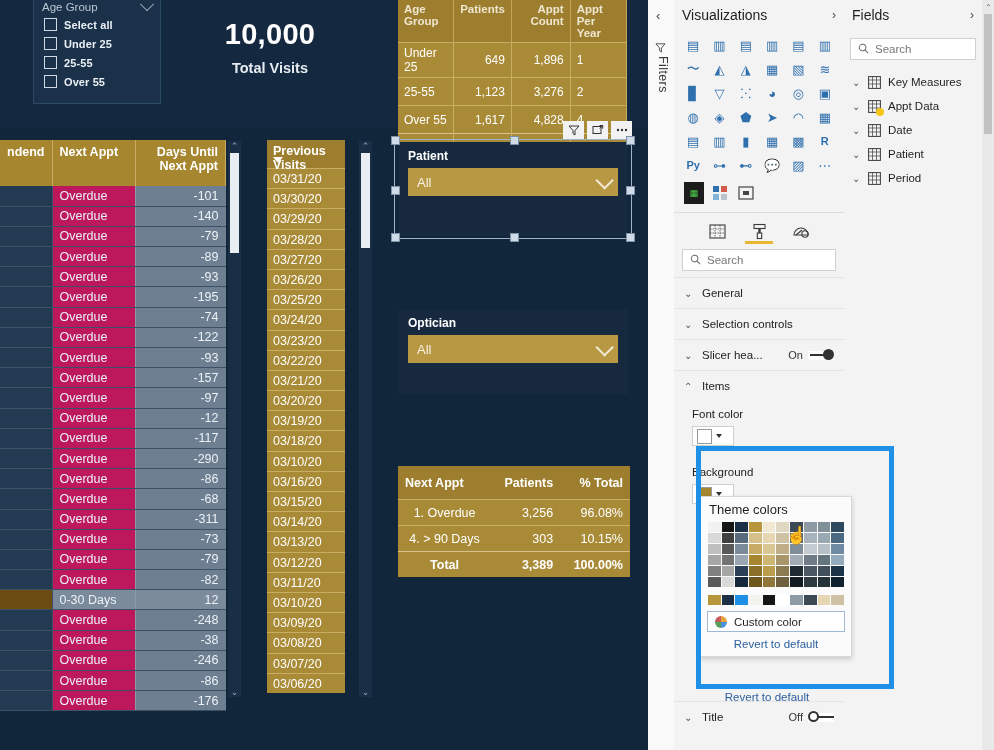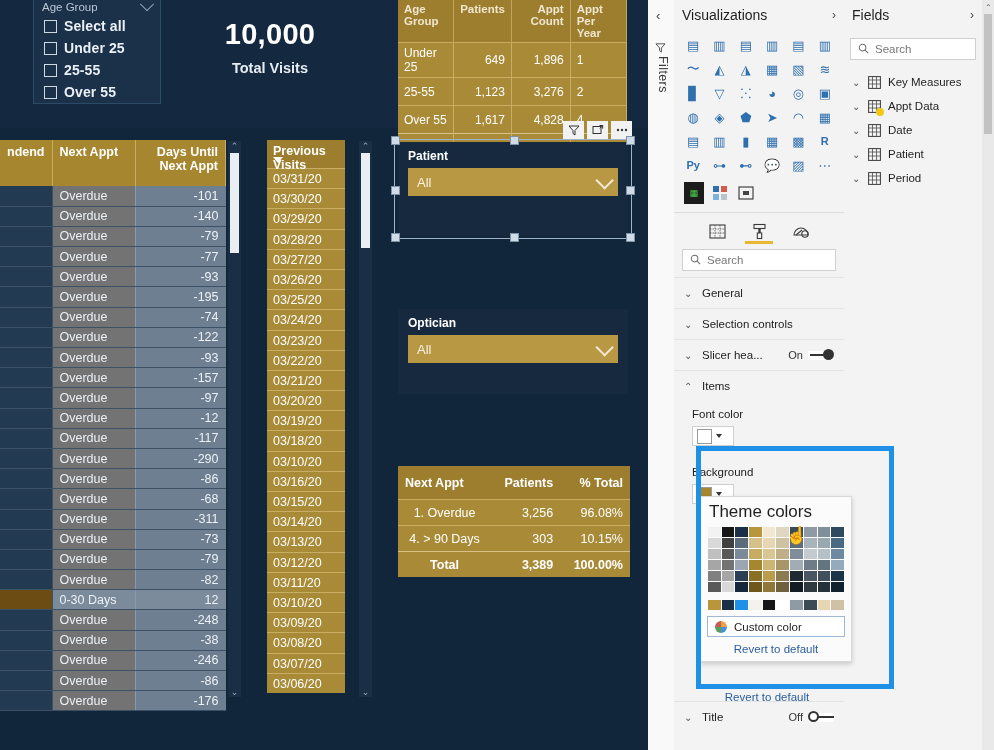--- a/index.html
+++ b/index.html
@@ -31,21 +31,21 @@
     background:#1b3049;border:1px solid #2a4a66;
     padding:6px 8px 0 8px;box-sizing:border-box;
   }
   .age-slicer .hdr{
     display:flex;align-items:center;justify-content:space-between;
     color:#b9c7d3;font-size:11.5px;margin-bottom:5px;
   }
   .chev-sm{width:9px;height:9px;border-right:1.6px solid #8fa2b3;border-bottom:1.6px solid #8fa2b3;transform:rotate(45deg) translate(-2px,-2px);}
   .age-item{display:flex;align-items:center;gap:7px;margin:0 0 6px 2px;}
   .cbx{width:11px;height:11px;border:1.4px solid #cfd9e2;background:transparent;flex:none;}
-  .age-item span{color:#eaf0f5;font-size:14px;font-weight:600;letter-spacing:.1px;}
+  .age-item span{color:#eaf0f5;font-size:11px;font-weight:600;letter-spacing:.1px;}
 
   
   .kpi{position:absolute;left:190px;top:18px;width:160px;text-align:center;}
   .kpi .num{color:#ffffff;font-size:29px;font-weight:700;letter-spacing:.3px;}
   .kpi .lbl{color:#e6ecf2;font-size:14.5px;margin-top:9px;font-weight:600;}
 
   
   .gold-tbl{
     position:absolute;left:398px;top:0px;width:229px;
     background:#a6862f;border-collapse:collapse;
@@ -77,21 +77,21 @@
     background:#a6862f;color:#fff;font-weight:600;font-size:12.5px;
     text-align:left;vertical-align:top;padding:5px 7px;height:46px;
     border-right:1px solid #c9ad62;box-sizing:border-box;
   }
   .grid-tbl th.r{text-align:right;}
   .grid-tbl td{
     height:20.2px;padding:0 7px;color:#ecf1f6;font-size:12.5px;
     border-bottom:1px solid #3c5066;box-sizing:border-box;
   }
   .grid-tbl td.c0{background:#223a52;width:44px;border-right:1px solid #3c5066;}
-  .grid-tbl td.c1{background:#737373;width:86px;}
+  .grid-tbl td.c1{background:#be185d;width:86px;}
   .grid-tbl td.c2{background:#6d7f91;text-align:right;border-left:1px solid #8b9aa9;}
   .grid-tbl tr.hl td.c0{background:#6d4c14;}
   .grid-tbl tr.hl td.c1,.grid-tbl tr.hl td.c2{background:#7b8b9b;}
 
   .sbar{
     position:absolute;width:13px;background:#1a2e45;
     display:flex;flex-direction:column;align-items:center;justify-content:space-between;
   }
   .sbar .arw{color:#9fb0c0;font-size:9px;line-height:10px;}
   .sbar .thumb{position:absolute;left:2px;width:9px;background:#e9eef2;}
@@ -220,21 +220,21 @@
     position:absolute;left:22px;top:446px;width:198px;height:243px;
     border:5px solid #1e90e8;box-sizing:border-box;pointer-events:none;z-index:40;
   }
 
   
   .flyout{
     position:absolute;left:26px;top:496px;width:150px;
     background:#fbfbfb;border:1px solid #d8d8d8;box-shadow:0 2px 5px rgba(0,0,0,.18);
     z-index:30;
   }
-  .fly-lbl{padding:5px 8px 3px 8px;color:#1f1f1f;font-size:17px;}
+  .fly-lbl{padding:5px 8px 3px 8px;color:#1f1f1f;font-size:13px;}
   .sw-grid{display:grid;grid-template-columns:repeat(10,1fr);gap:1px;padding:2px 7px 6px 7px;}
   .sw-cell{height:10px;}
   .fly-custom{
     margin:2px 6px 0 6px;height:21px;border:1px solid #9fb9d4;background:#fff;
     display:flex;align-items:center;gap:7px;padding:0 7px;box-sizing:border-box;
     color:#1f1f1f;font-size:11.5px;
   }
   .globe{width:12px;height:12px;border-radius:50%;
     background:conic-gradient(#e8a33d 0 25%,#4a90d9 0 50%,#57a05a 0 75%,#c75b5b 0 100%);}
   .fly-revert{text-align:center;color:#2b5f9e;font-size:11.5px;padding:6px 0 6px 0;}
@@ -358,21 +358,21 @@
               <td class="c2">-140</td>
             </tr>
             <tr>
               <td class="c0">&nbsp;</td>
               <td class="c1">Overdue</td>
               <td class="c2">-79</td>
             </tr>
             <tr>
               <td class="c0">&nbsp;</td>
               <td class="c1">Overdue</td>
-              <td class="c2">-77</td>
+              <td class="c2">-89</td>
             </tr>
             <tr>
               <td class="c0">&nbsp;</td>
               <td class="c1">Overdue</td>
               <td class="c2">-93</td>
             </tr>
             <tr>
               <td class="c0">&nbsp;</td>
               <td class="c1">Overdue</td>
               <td class="c2">-195</td>

